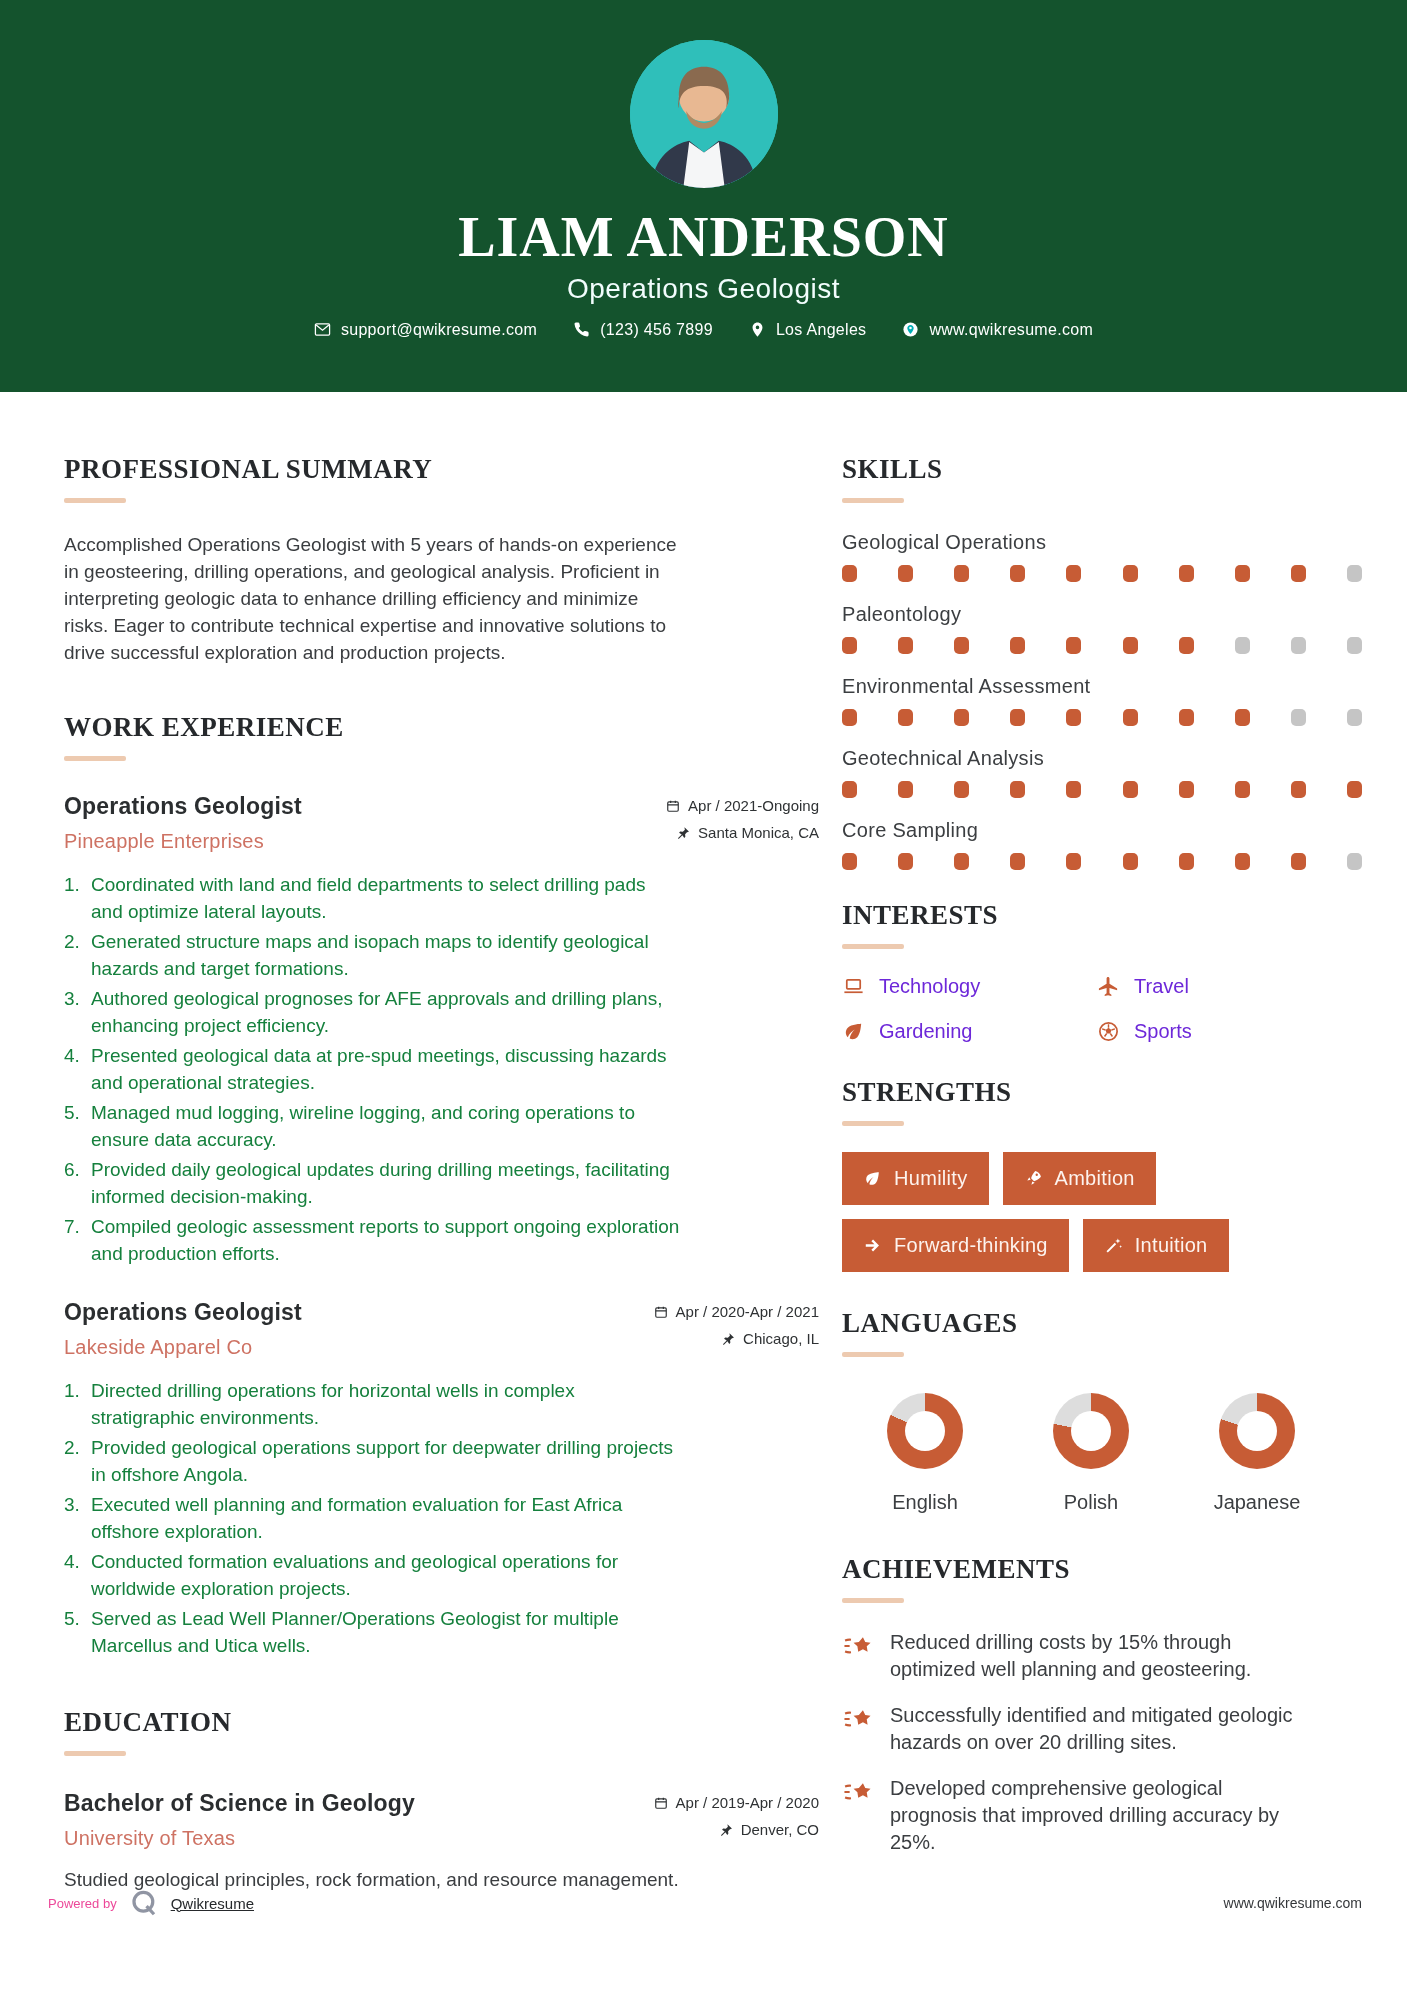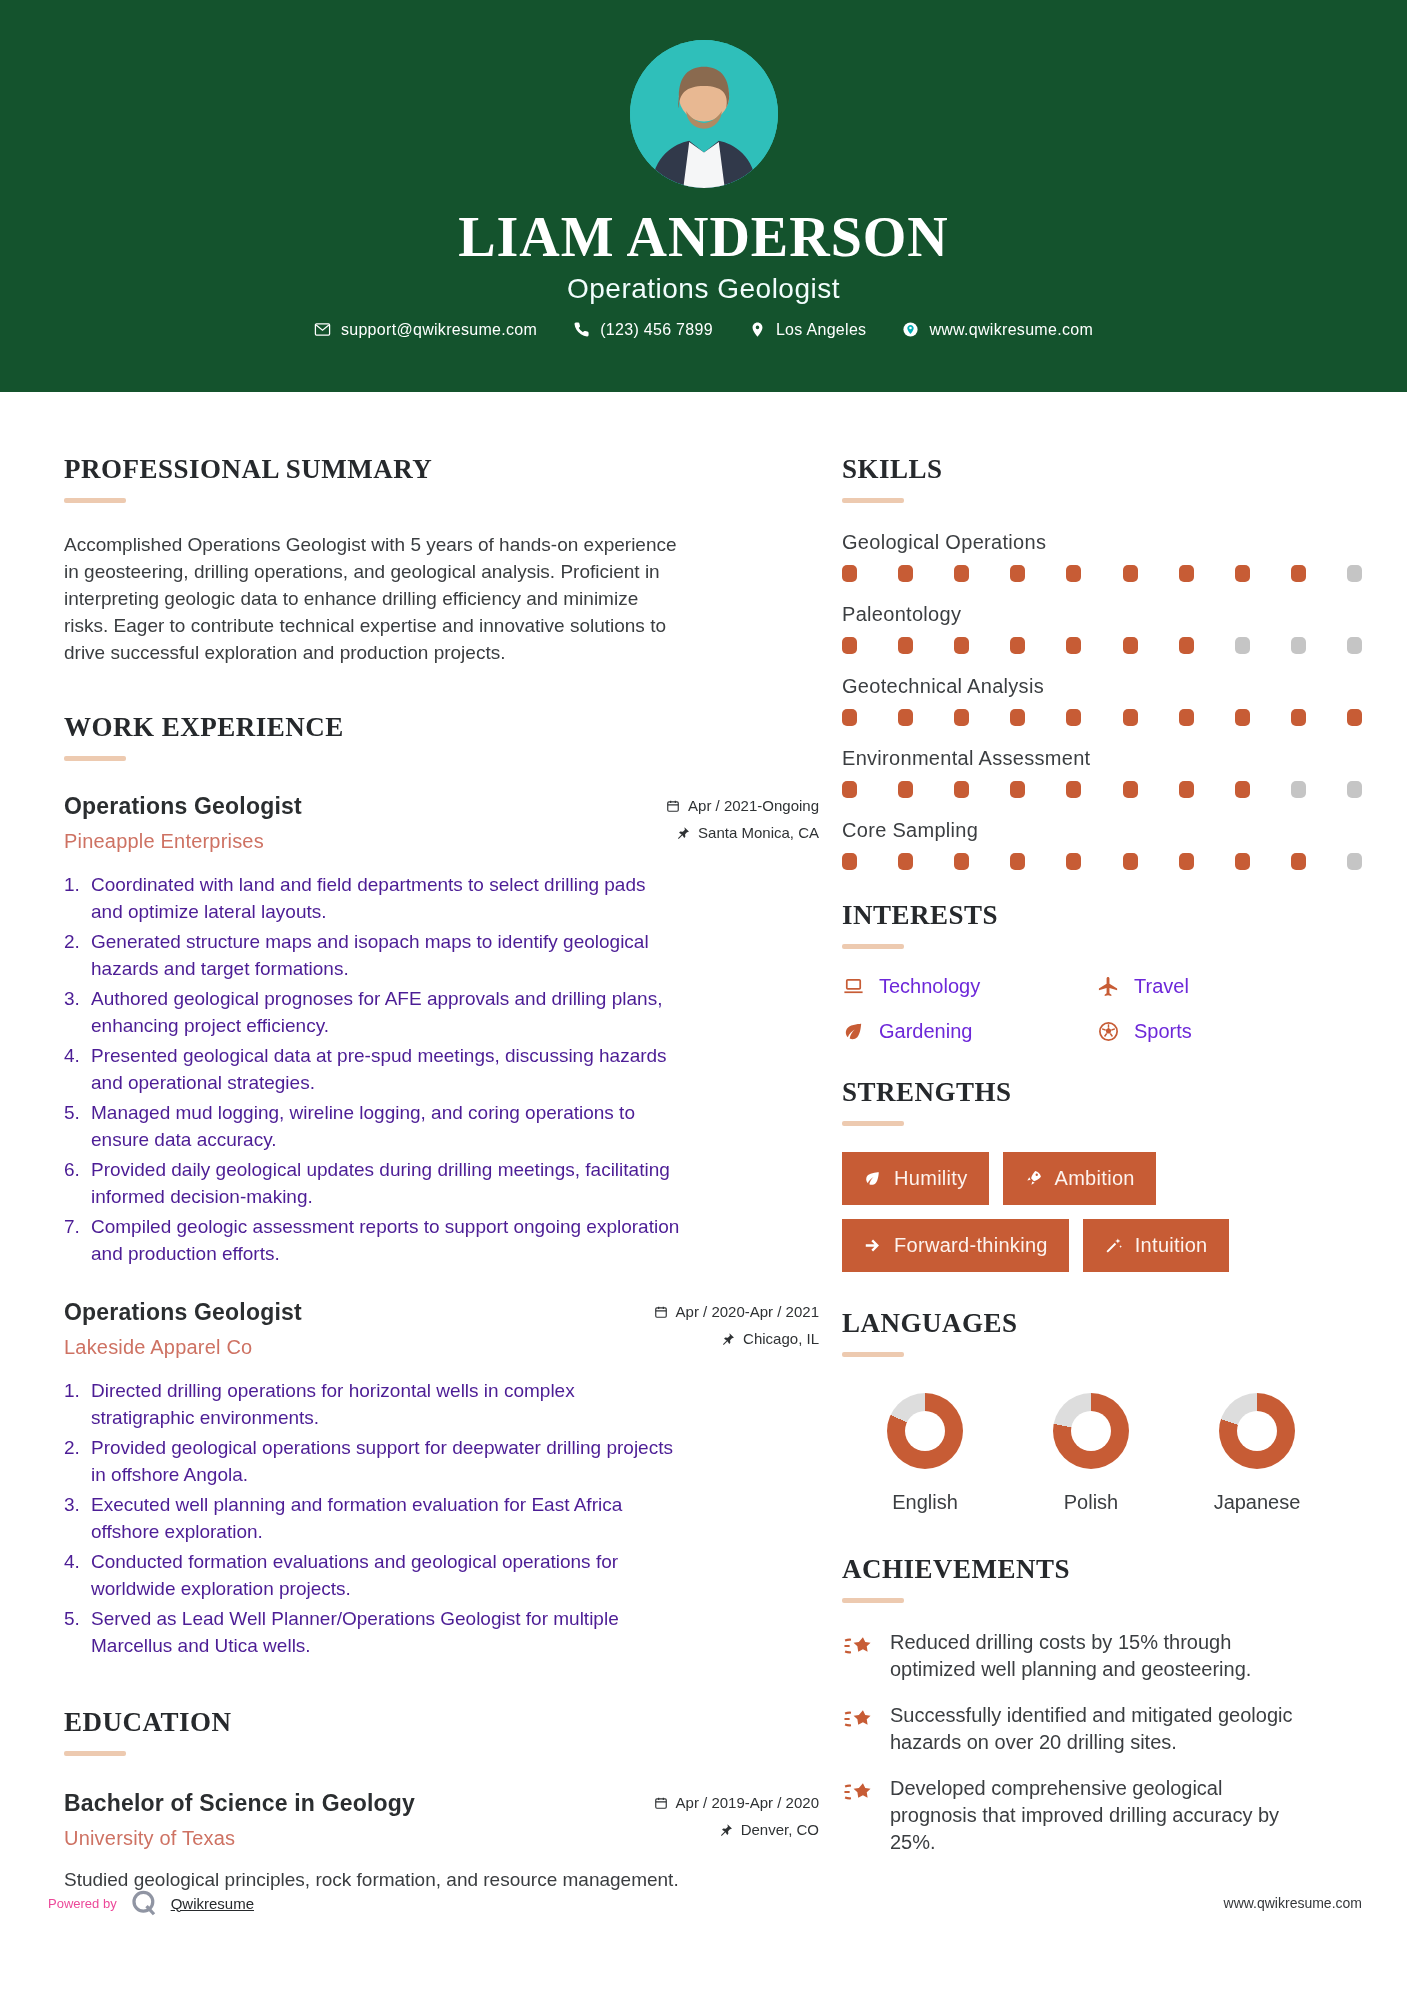--- a/index.html
+++ b/index.html
@@ -66,21 +66,21 @@
   .job { margin-top:32px; }
   .job-head { display:flex; justify-content:space-between; align-items:flex-start; }
   .job-title { font-size:23px; font-weight:700; color:#2b2e30; letter-spacing:.2px; }
   .company  { margin-top:10px; font-size:20px; color:#ce7263; letter-spacing:.2px; }
   .job-meta { display:flex; flex-direction:column; align-items:flex-end; gap:10px; padding-top:4px; }
   .meta-line { display:flex; align-items:center; gap:8px; font-size:15px; color:#2f3234; }
   .meta-line svg { width:14px; height:14px; display:block; color:#2f3234; }
   .job-bullets { margin-top:18px; max-width:618px; list-style:none; counter-reset:item; }
   .job-bullets li {
     counter-increment:item; position:relative; padding-left:27px;
-    font-size:19px; line-height:27px; color:#4c1d95; margin-bottom:3px;
+    font-size:19px; line-height:27px; color:#15803d; margin-bottom:3px;
   }
   .job-bullets li::before { content:counter(item) "."; position:absolute; left:0; }
   .edu-sec { margin-top:48px; }
   .edu-block { margin-top:34px; }
   .edu-desc { margin-top:16px; max-width:615px; font-size:19px; line-height:27px; }
 
   
   .skills-list { margin-top:28px; }
   .skill { margin-bottom:21px; }
   .skill-name { font-size:20px; color:#3b3e41; letter-spacing:.3px; }
@@ -313,47 +313,47 @@
               <span class="dot on"></span>
               <span class="dot on"></span>
               <span class="dot on"></span>
               <span class="dot on"></span>
               <span class="dot"></span>
               <span class="dot"></span>
               <span class="dot"></span>
             </div>
         </div>
         <div class="skill">
+          <div class="skill-name">Environmental Assessment</div>
+          <div class="dots">
+              <span class="dot on"></span>
+              <span class="dot on"></span>
+              <span class="dot on"></span>
+              <span class="dot on"></span>
+              <span class="dot on"></span>
+              <span class="dot on"></span>
+              <span class="dot on"></span>
+              <span class="dot on"></span>
+              <span class="dot"></span>
+              <span class="dot"></span>
+            </div>
+        </div>
+        <div class="skill">
           <div class="skill-name">Geotechnical Analysis</div>
           <div class="dots">
               <span class="dot on"></span>
               <span class="dot on"></span>
               <span class="dot on"></span>
               <span class="dot on"></span>
               <span class="dot on"></span>
               <span class="dot on"></span>
               <span class="dot on"></span>
               <span class="dot on"></span>
               <span class="dot on"></span>
               <span class="dot on"></span>
-            </div>
-        </div>
-        <div class="skill">
-          <div class="skill-name">Environmental Assessment</div>
-          <div class="dots">
-              <span class="dot on"></span>
-              <span class="dot on"></span>
-              <span class="dot on"></span>
-              <span class="dot on"></span>
-              <span class="dot on"></span>
-              <span class="dot on"></span>
-              <span class="dot on"></span>
-              <span class="dot on"></span>
-              <span class="dot"></span>
-              <span class="dot"></span>
             </div>
         </div>
         <div class="skill">
           <div class="skill-name">Core Sampling</div>
           <div class="dots">
               <span class="dot on"></span>
               <span class="dot on"></span>
               <span class="dot on"></span>
               <span class="dot on"></span>
               <span class="dot on"></span>

